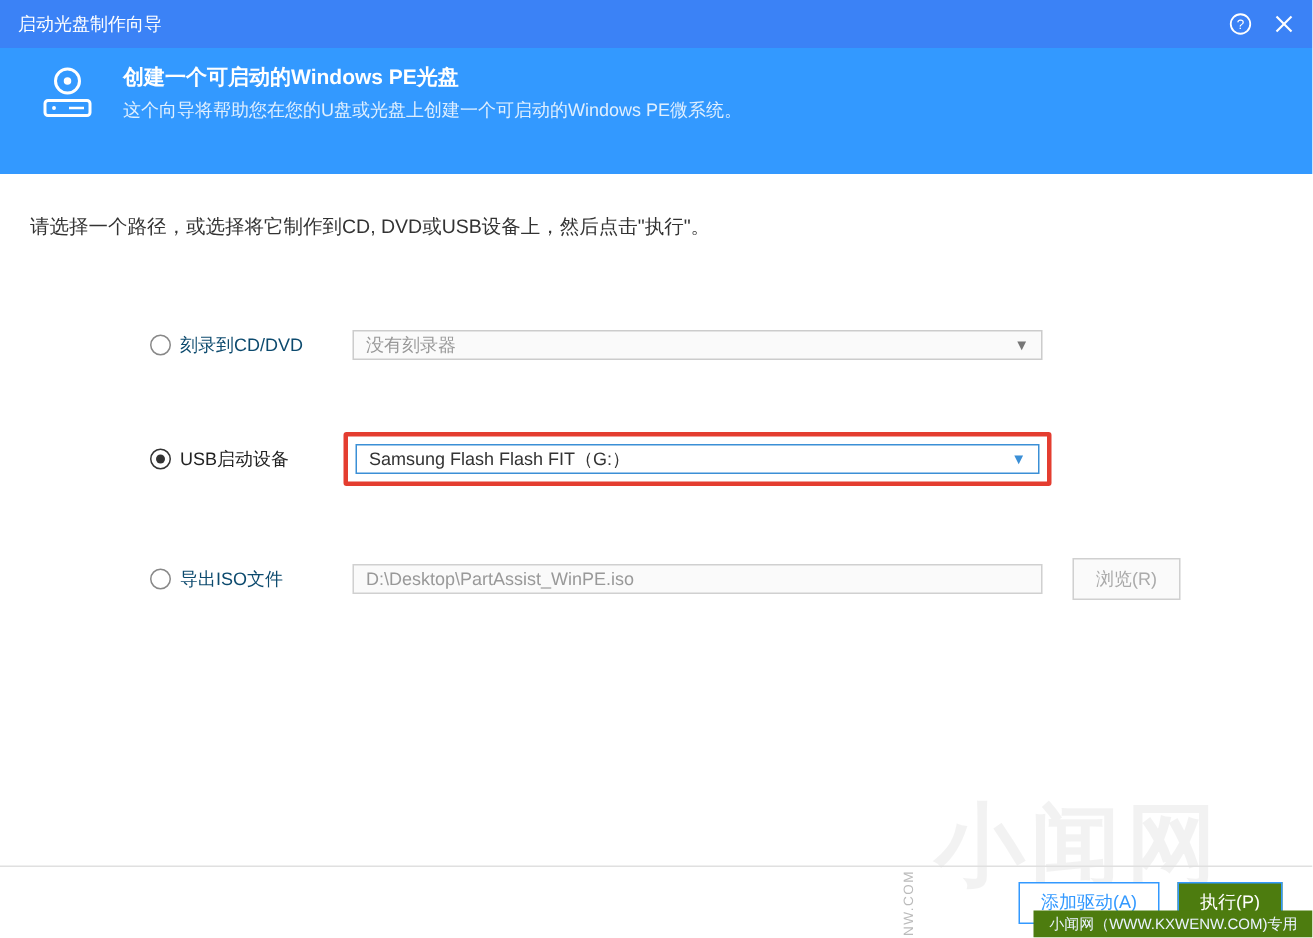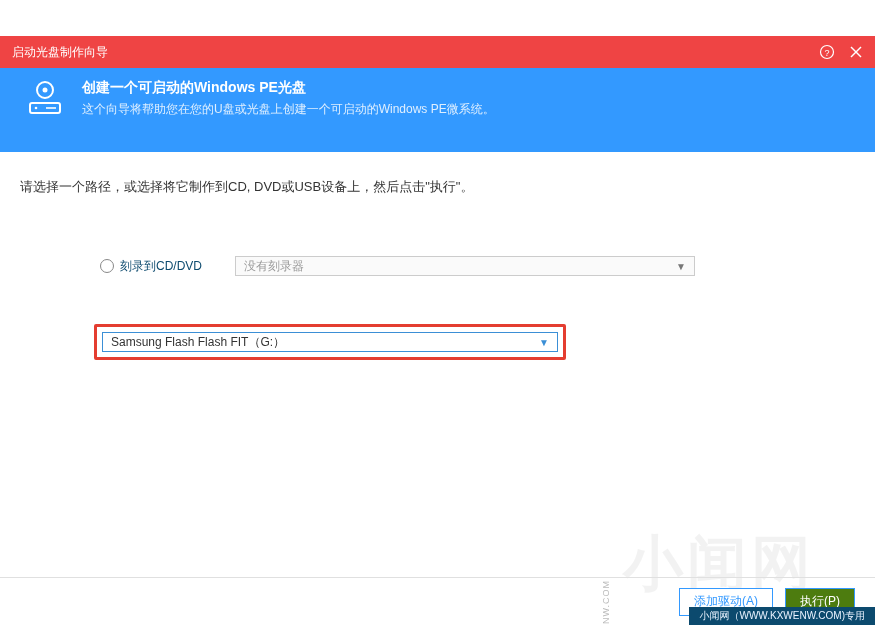--- a/index.html
+++ b/index.html
@@ -1,17 +1,17 @@
 <!DOCTYPE html>
 <html><head>
 <meta charset="utf-8">
 <style>
 * { margin: 0; padding: 0; box-sizing: border-box; font-family: "Microsoft YaHei", Arial, sans-serif; }
 body { width: 875px; height: 625px; background: #fff; overflow: hidden; position: relative; }
-.titlebar { height: 32px; background: #ef4444; display: flex; align-items: center; justify-content: space-between; padding: 0 12px; margin-top: 36px; }
+.titlebar { height: 32px; background: #3b82f6; display: flex; align-items: center; justify-content: space-between; padding: 0 12px; }
 .titlebar-title { color: #fff; font-size: 12px; }
 .titlebar-controls { display: flex; align-items: center; gap: 14px; }
 .titlebar-btn { color: #fff; cursor: pointer; display: flex; align-items: center; justify-content: center; }
 .header { height: 84px; background: #3399ff; display: flex; align-items: center; padding: 0 24px 24px 24px; }
 .header-icon { width: 42px; height: 42px; margin-right: 16px; }
 .header-text { color: #fff; }
 .header-title { font-size: 14px; font-weight: bold; margin-bottom: 4px; }
 .header-subtitle { font-size: 12px; color: #dfefff; }
 .content { padding: 26px 20px 0 20px; }
 .instruction { font-size: 13px; color: #333; margin-bottom: 60px; }
@@ -31,21 +31,21 @@
 .highlight-wrap .select-box { max-width: none; width: 100%; border: 1px solid #3b8fd6; }
 .highlight-wrap .select-arrow { color: #3b8fd6; }
 .iso-row .select-box { border: 1px solid #d0d0d0; }
 .browse-btn { width: 72px; height: 28px; border: 1px solid #d0d0d0; background: #fafafa; color: #aaa; font-size: 12px; margin-left: 20px; cursor: default; display: flex; align-items: center; justify-content: center; }
 .footer { position: absolute; bottom: 0; left: 0; right: 0; height: 48px; border-top: 1px solid #e0e0e0; display: flex; align-items: center; justify-content: flex-end; padding: 0 20px; gap: 12px; }
 .footer-btn { height: 28px; padding: 0 14px; font-size: 12px; display: flex; align-items: center; justify-content: center; cursor: pointer; }
 .btn-outline-blue { border: 1px solid #3399ff; color: #3399ff; background: #fff; }
 .btn-solid-blue { border: 1px solid #3399ff; background: #4d7c0f; color: #fff; }
 .watermark-diag { position: absolute; bottom: 45px; right: 265px; transform: rotate(-90deg); transform-origin: bottom right; font-size: 9px; color: #bbb; letter-spacing: 1px; }
 .watermark-big { position: absolute; bottom: 20px; right: 60px; font-size: 60px; font-weight: 700; color: rgba(0,0,0,0.05); letter-spacing: 4px; pointer-events: none; }
-.watermark-bar { position: absolute; bottom: 0; right: 0; background: #0c4a6e; color: #eaf3ff; font-size: 10px; padding: 2px 10px; }
+.watermark-bar { position: absolute; bottom: 0; right: 0; background: #4d7c0f; color: #eaf3ff; font-size: 10px; padding: 2px 10px; }
 </style>
 </head>
 <body>
 
 <div class="titlebar">
   <span class="titlebar-title">启动光盘制作向导</span>
   <div class="titlebar-controls">
     <span class="titlebar-btn">
       <svg width="16" height="16" viewBox="0 0 16 16">
           <circle cx="8" cy="8" r="6.5" fill="none" stroke="#fff" stroke-width="1.2"></circle>
@@ -85,28 +85,44 @@
       <span class="radio-circle"></span>
       <span class="radio-label">刻录到CD/DVD</span>
     </div>
     <div class="select-box disabled">
       <span class="select-text">没有刻录器</span>
       <span class="select-arrow">▼</span>
     </div>
   </div>
 
   <div class="option-row">
+    <div class="radio-group">
+      <span class="radio-circle selected">
+          <span class="radio-dot"></span>
+        </span>
+      <span class="radio-label active">USB启动设备</span>
+    </div>
     <div class="highlight-wrap">
       <div class="select-box">
         <span class="select-text" style="color:#333">Samsung Flash Flash FIT（G:）</span>
         <span class="select-arrow">▼</span>
       </div>
     </div>
   </div>
 
+  <div class="option-row iso-row">
+    <div class="radio-group">
+      <span class="radio-circle"></span>
+      <span class="radio-label">导出ISO文件</span>
+    </div>
+    <div class="select-box disabled input-style">
+      <span class="select-text">D:\Desktop\PartAssist_WinPE.iso</span>
+    </div>
+    <div class="browse-btn">浏览(R)</div>
+  </div>
 </div>
 
 <div class="watermark-diag">XWENW.COM</div>
 <div class="watermark-big">小闻网</div>
 
 <div class="footer">
   <div class="footer-btn btn-outline-blue">添加驱动(A)</div>
   <div class="footer-btn btn-solid-blue">执行(P)</div>
 </div>
 

